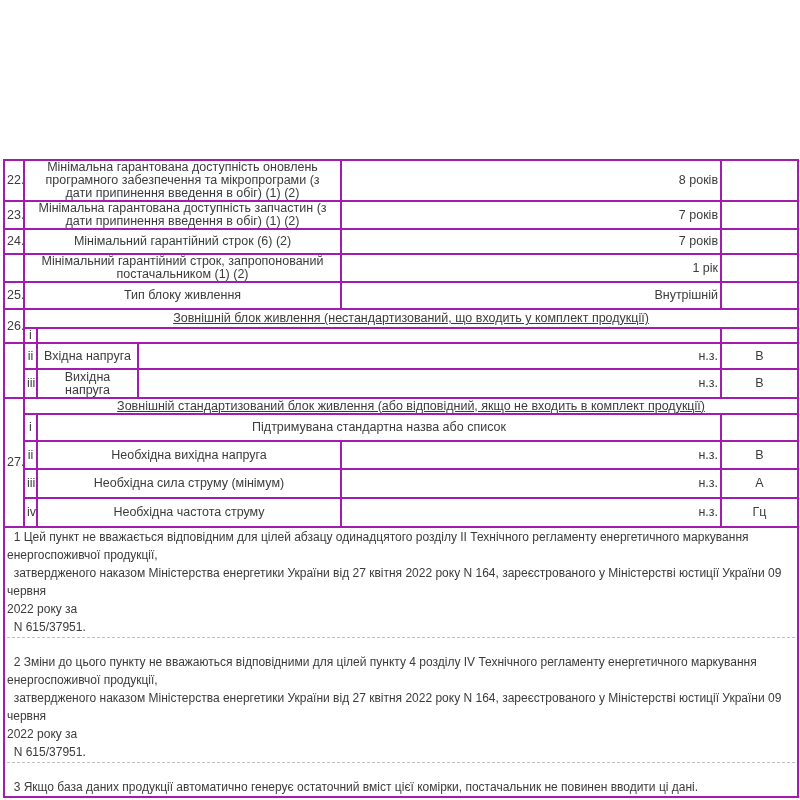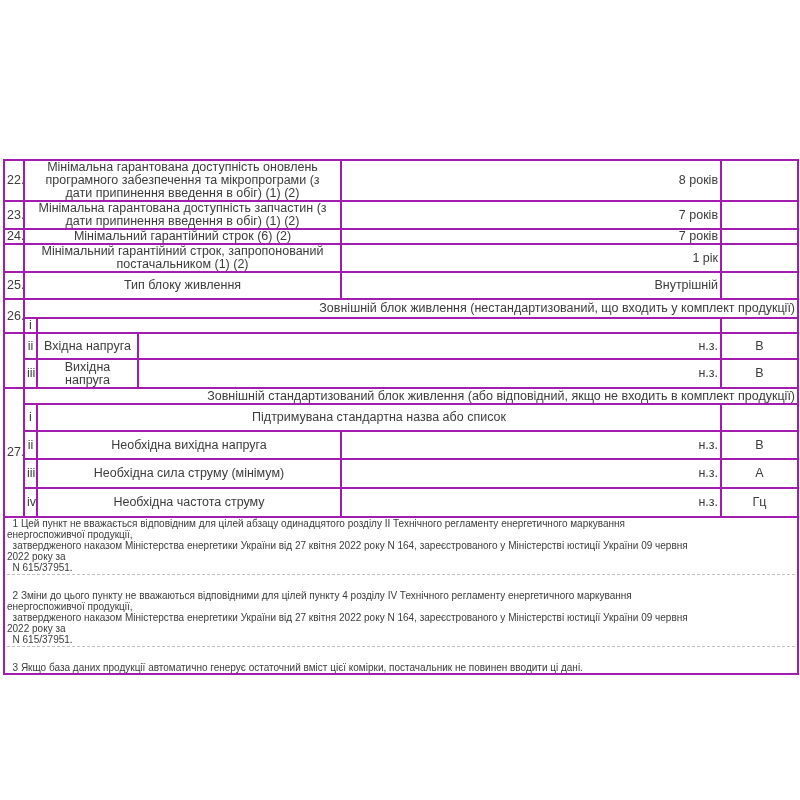--- a/index.html
+++ b/index.html
@@ -23,27 +23,27 @@
     padding: 0 2px;
     font-size: 12.5px;
     line-height: 13px;
     color: #3b3b3b;
     overflow: hidden;
     vertical-align: middle;
   }
   td.num  { text-align: left; }
   td.sub  { text-align: center; }
   td.lbl  { text-align: center; white-space: pre-line; }
-  td.hdr  { text-align: right; }
+  td.hdr  { text-align: center; text-decoration: underline; }
   td.val  { text-align: right; }
   td.unit { text-align: center; vertical-align: top; padding-top: 1px; }
   td.fn-cell { vertical-align: top; padding: 2px 4px 0 2px; }
   .fn {
-    font-size: 10px;
-    line-height: 11px;
+    font-size: 12px;
+    line-height: 18px;
     white-space: pre-wrap;
     color: #3b3b3b;
   }
   .fn-sep {
     border-top: 1px dashed #c0c0c0;
     margin-top: 1px;
     padding-top: 15px;
   }
 </style>
 </head>
@@ -71,21 +71,21 @@
     </tr>
 
     <tr style="height:28px">
       <td class="num">23.</td>
       <td class="lbl" colspan="3">Мінімальна гарантована доступність запчастин (з
 дати припинення введення в обіг) (1) (2)</td>
       <td class="val">7 років</td>
       <td class="unit"></td>
     </tr>
 
-    <tr style="height:15px">
+    <tr style="height:25px">
       <td class="num">24.</td>
       <td class="lbl" colspan="3">Мінімальний гарантійний строк (6) (2)</td>
       <td class="val">7 років</td>
       <td class="unit"></td>
     </tr>
 
     <tr style="height:27px">
       <td class="num"></td>
       <td class="lbl" colspan="3">Мінімальний гарантійний строк, запропонований
 постачальником (1) (2)</td>

